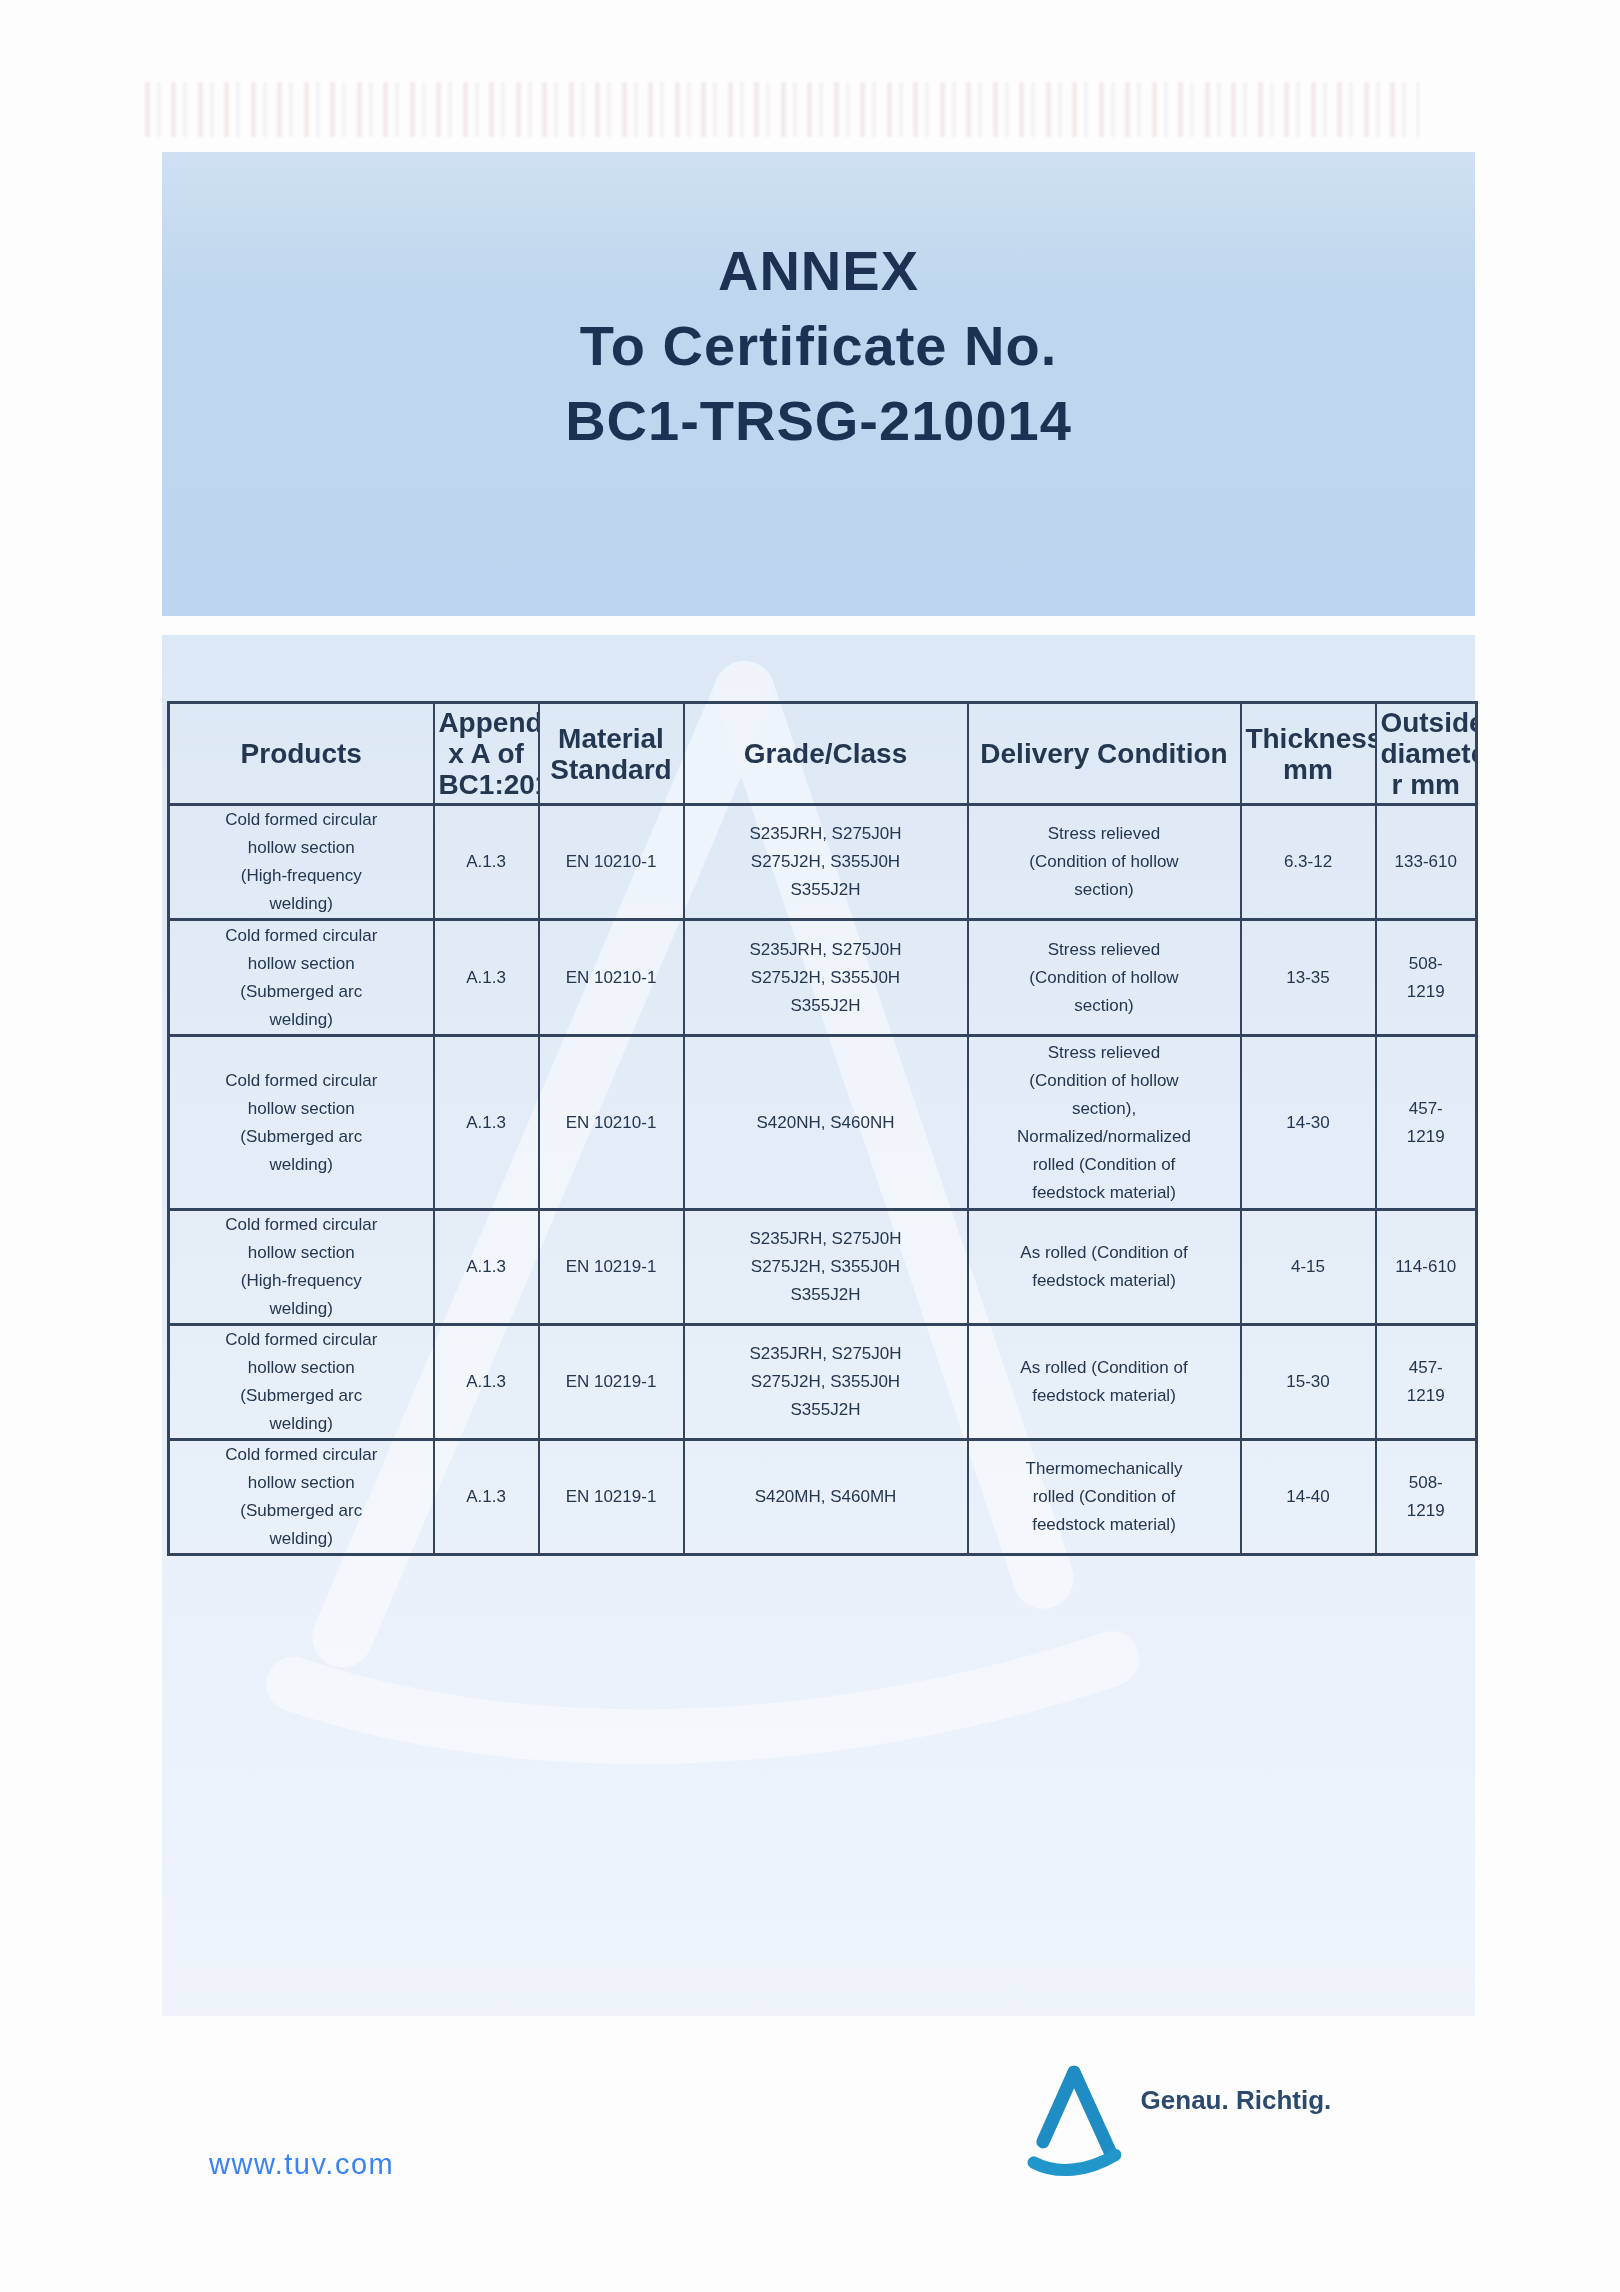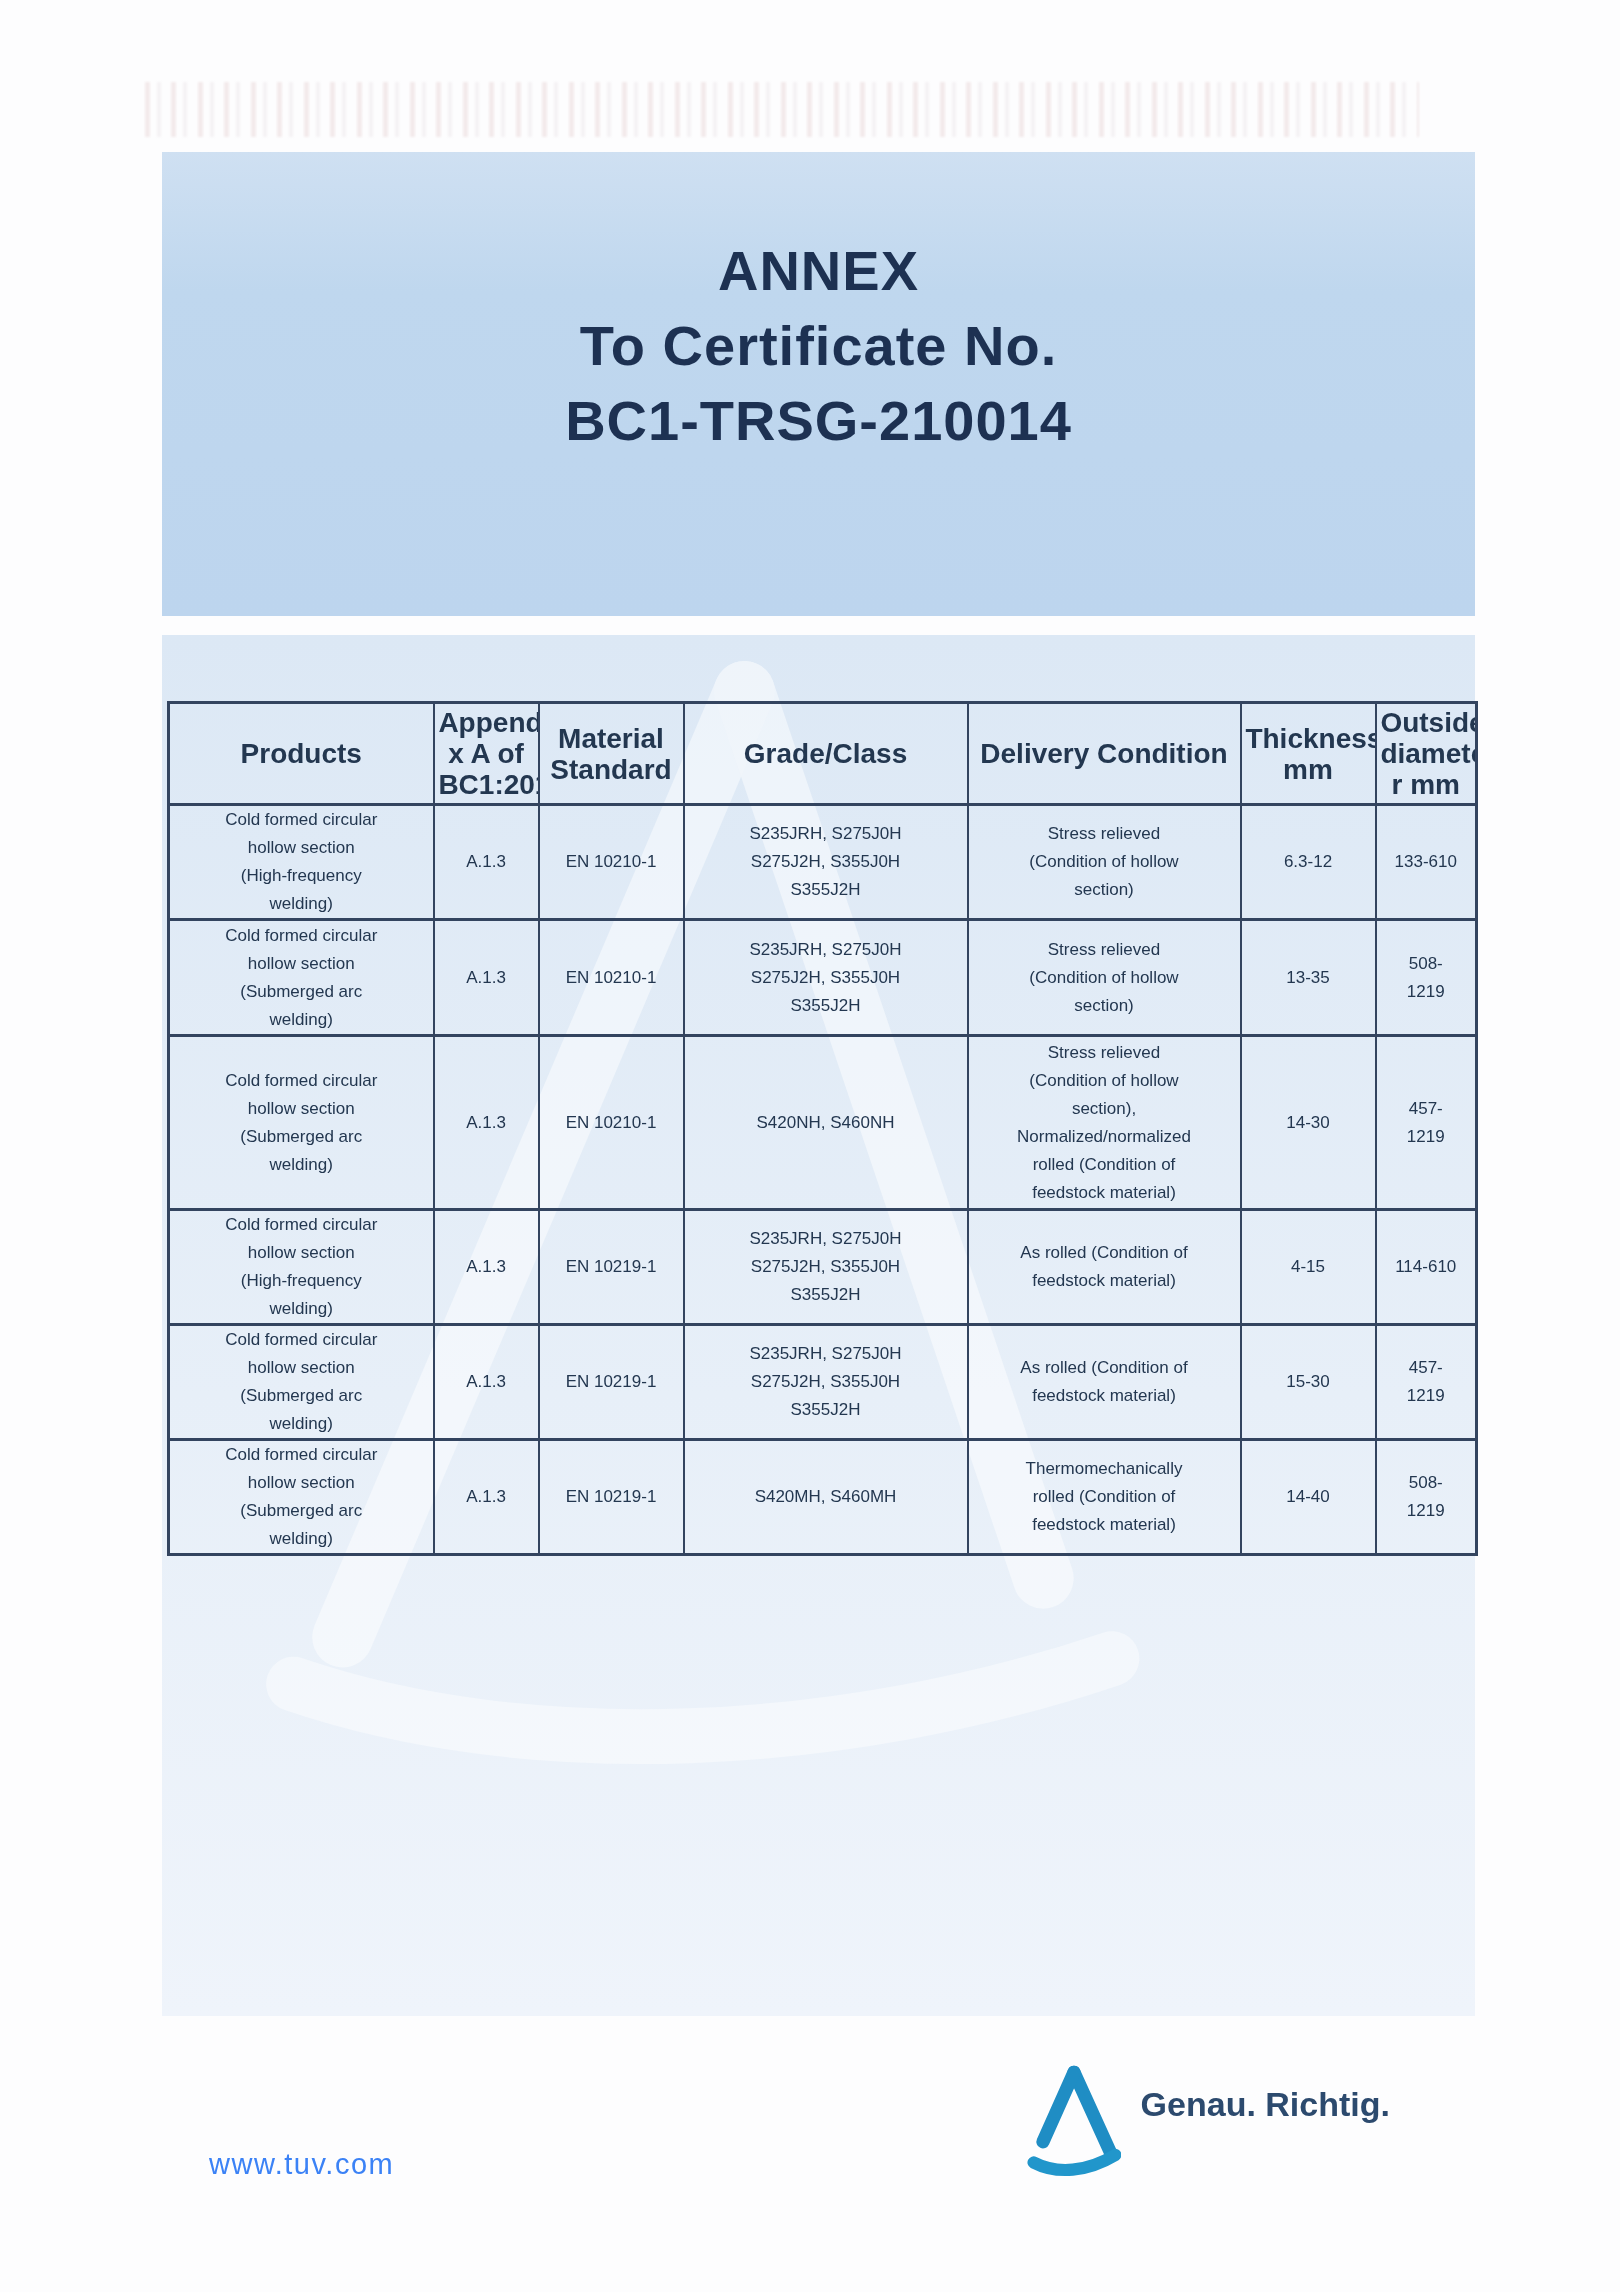--- a/index.html
+++ b/index.html
@@ -45,21 +45,21 @@
 
   .website{position:absolute;left:209px;top:2148px;font-size:29px;
     letter-spacing:1.5px;color:#3b82f6;}
 
   .logo{position:absolute;left:1027px;top:2062px;display:flex;gap:19.6px;align-items:flex-start;}
   .logo-text{padding-top:13.7px;color:#2c4a6e;}
   .brand-line{font-size:46px;line-height:49px;white-space:nowrap;}
   .brand-bold{font-weight:bold;letter-spacing:1px;}
   .brand-reg{font-weight:normal;}
   .brand-r{font-size:20.6px;vertical-align:25.5px;}
-  .tagline{margin-top:9.8px;font-size:34px;font-weight:600;}
+  .tagline{margin-top:9.8px;font-size:26px;font-weight:600;}
 </style>
 </head>
 <body>
 
 <div class="page">
 
   <div class="scan-noise"></div>
 
   <div class="sheet-header"></div>
   <div class="sheet-body"></div>

